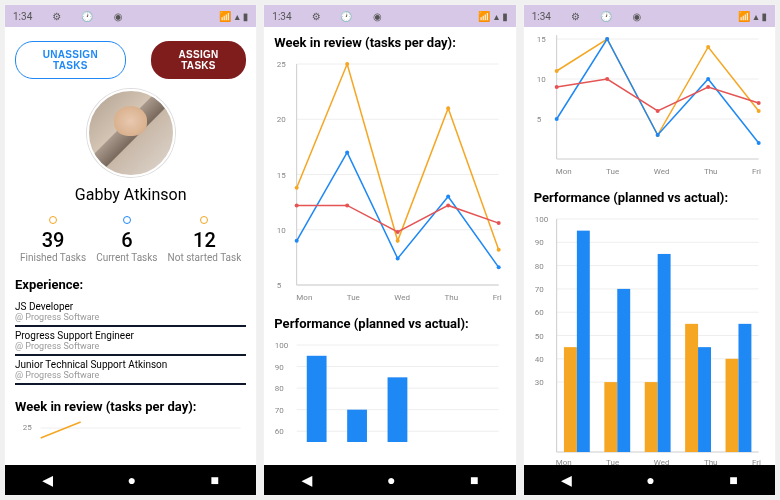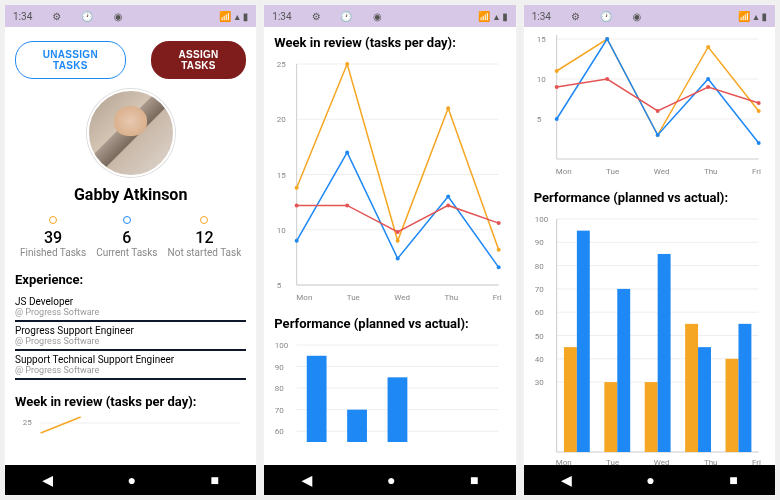--- a/index.html
+++ b/index.html
@@ -8,28 +8,28 @@
 .statusbar{height:22px;background:#d6c8e6;display:flex;align-items:center;justify-content:space-between;padding:0 8px;font-size:10px;color:#555}
 .statusbar .left{display:flex;gap:20px;}
 .statusbar .right{display:flex;gap:3px;align-items:center}
 .content{flex:1;overflow:hidden;padding:8px 10px;font-size:12px;color:#000}
 .btnrow{display:flex;gap:25px;justify-content:space-between;margin:6px 0 10px}
 .btn{border-radius:18px;padding:7px 14px;font-size:10px;font-weight:600;border:none;letter-spacing:.3px}
 .btn.outline{background:#fff;color:#1e88f5;border:1px solid #1e88f5}
 .btn.fill{background:#7f1d1d;color:#fff}
 .avatar{width:88px;height:88px;border-radius:50%;margin:0 auto;display:block;border:2px solid #fff;box-shadow:0 0 0 1px #ddd;background:linear-gradient(135deg,#b0a090 0%,#d4c4b4 40%,#a8988c 41%,#7a6a5e 55%,#c8b8a8 56%,#e0d8d0 100%);position:relative;overflow:hidden}
 .avatar::after{content:'';position:absolute;top:18%;left:30%;width:40%;height:35%;background:radial-gradient(ellipse at center,#e8c8b0 0%,#d4a880 100%);border-radius:50% 50% 45% 45%}
-.name{text-align:center;font-size:16px;font-weight:700;margin-top:8px}
+.name{text-align:center;font-size:16px;font-weight:400;margin-top:8px}
 .role{text-align:center;font-size:10px;color:#888;margin-top:2px}
 .stats{display:flex;justify-content:space-around;margin-top:12px}
 .stat{text-align:center}
 .dot{width:8px;height:8px;border-radius:50%;border:1.5px solid;margin:0 auto 4px;background:#fff}
 .dot.orange{border-color:#f5a623}
 .dot.blue{border-color:#1e88f5}
-.stat .num{font-size:16px;font-weight:500}
+.stat .num{font-size:20px;font-weight:500}
 .stat .lbl{font-size:10px;color:#888}
 .section{font-size:13px;font-weight:700;margin-top:14px;margin-bottom:6px}
 .exp-item{border-bottom:2px solid #0f172a;padding:3px 0}
 .exp-title{font-size:10px}
 .exp-sub{font-size:9px;color:#999}
 .chart{position:relative}
 .axis-label{font-size:8px;fill:#888}
 .xlabels{display:flex;justify-content:space-between;font-size:8px;color:#888;padding:2px 4px 0 22px}
 .navbar{height:30px;background:#000;display:flex;align-items:center;justify-content:space-around}
 .nav-icon{color:#fff;font-size:14px}
@@ -79,21 +79,21 @@
     <div class="section">Experience:</div>
     <div class="exp-item">
         <div class="exp-title">JS Developer</div>
         <div class="exp-sub">@ Progress Software</div>
       </div>
     <div class="exp-item">
         <div class="exp-title">Progress Support Engineer</div>
         <div class="exp-sub">@ Progress Software</div>
       </div>
     <div class="exp-item">
-        <div class="exp-title">Support Technical Support Engineer</div>
+        <div class="exp-title">Junior Technical Support Atkinson</div>
         <div class="exp-sub">@ Progress Software</div>
       </div>
     <div class="section">Week in review (tasks per day):</div>
     <div class="chart">
       <svg width="100%" height="30" viewBox="0 0 220 30">
         <text x="2" y="10" class="axis-label">25</text>
         <line x1="20" y1="8" x2="220" y2="8" stroke="#eee"></line>
         <path d="M20,18 L60,2" stroke="#f5a623" stroke-width="1.5" fill="none"></path>
       </svg>
     </div>

